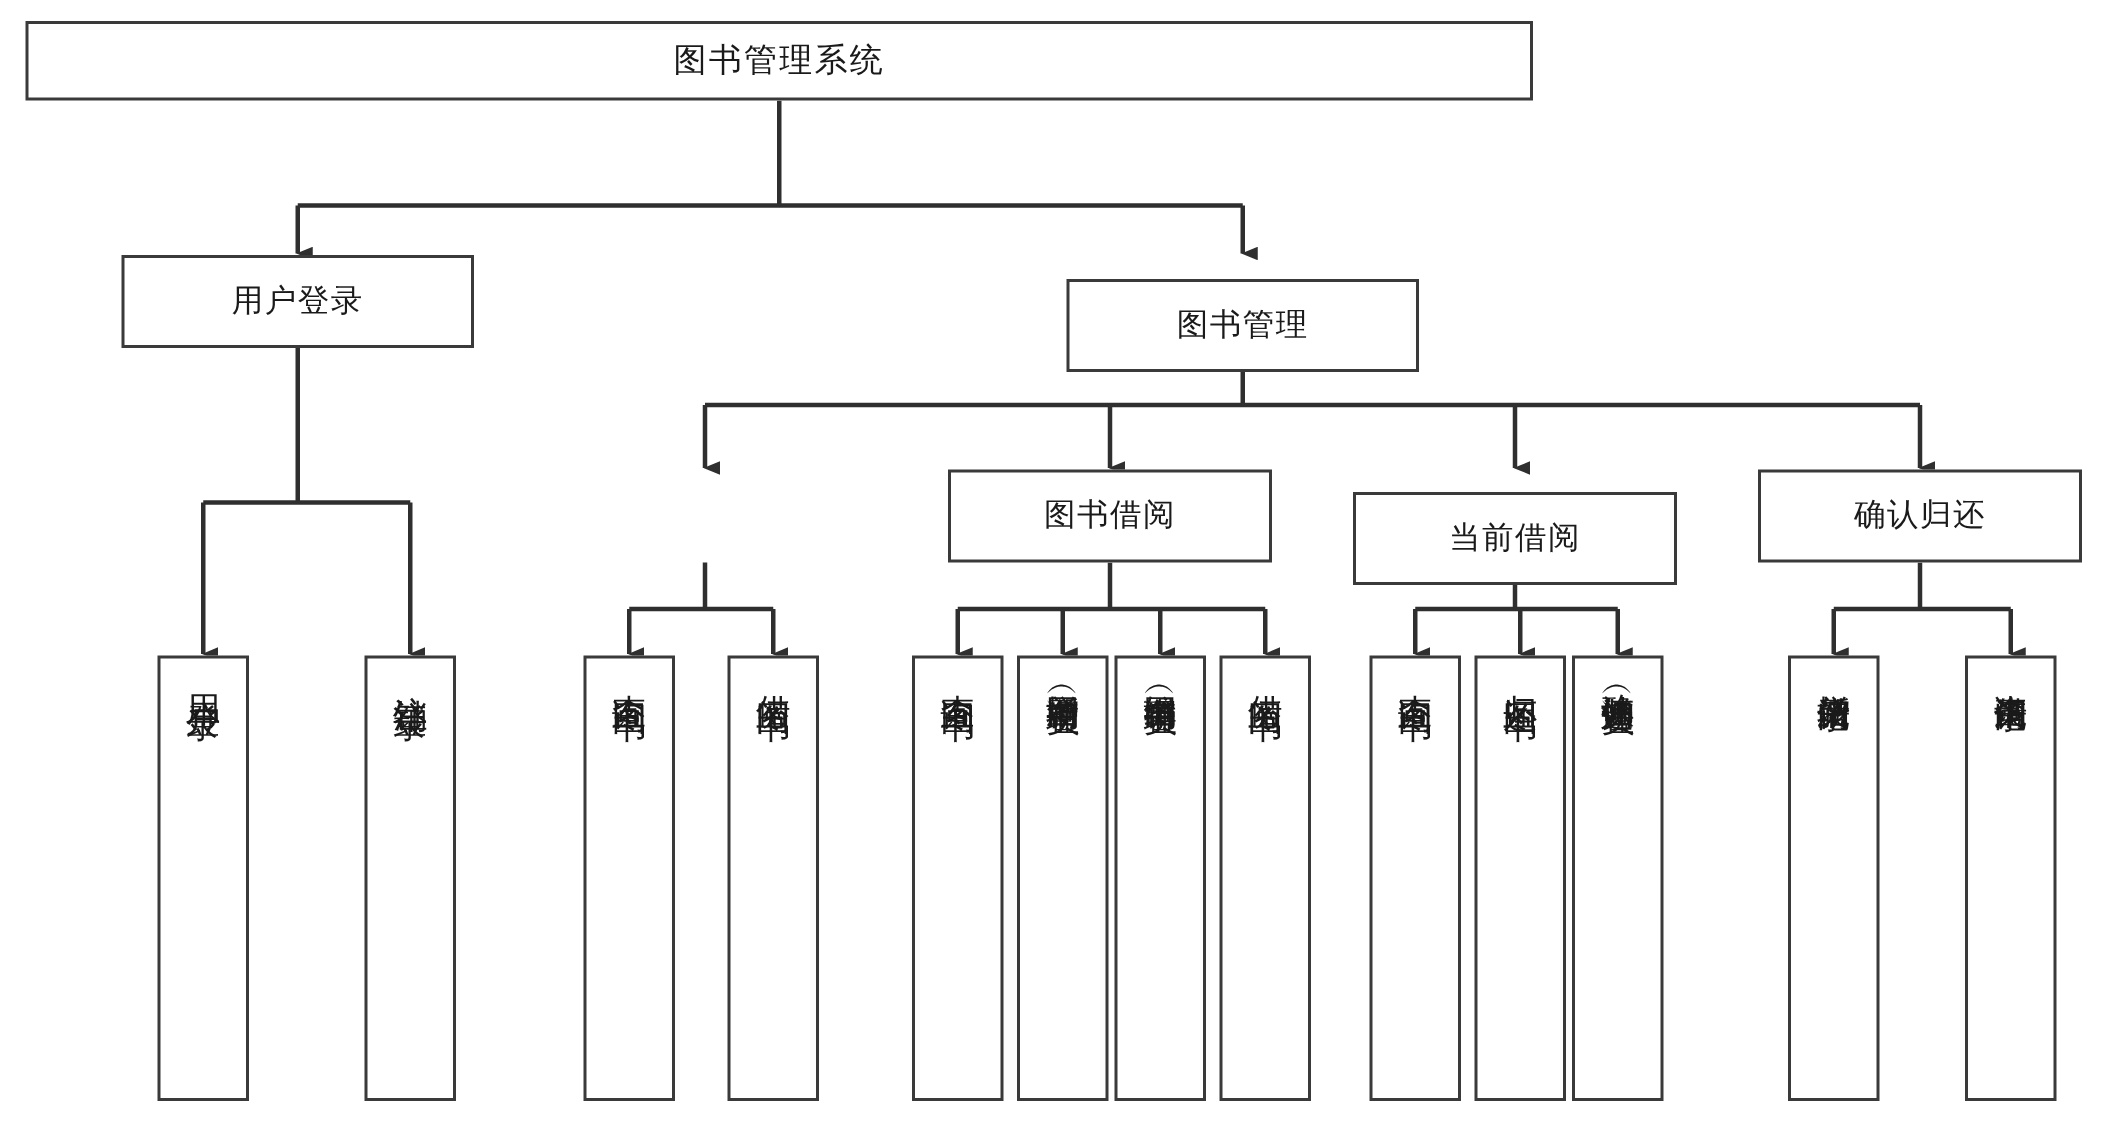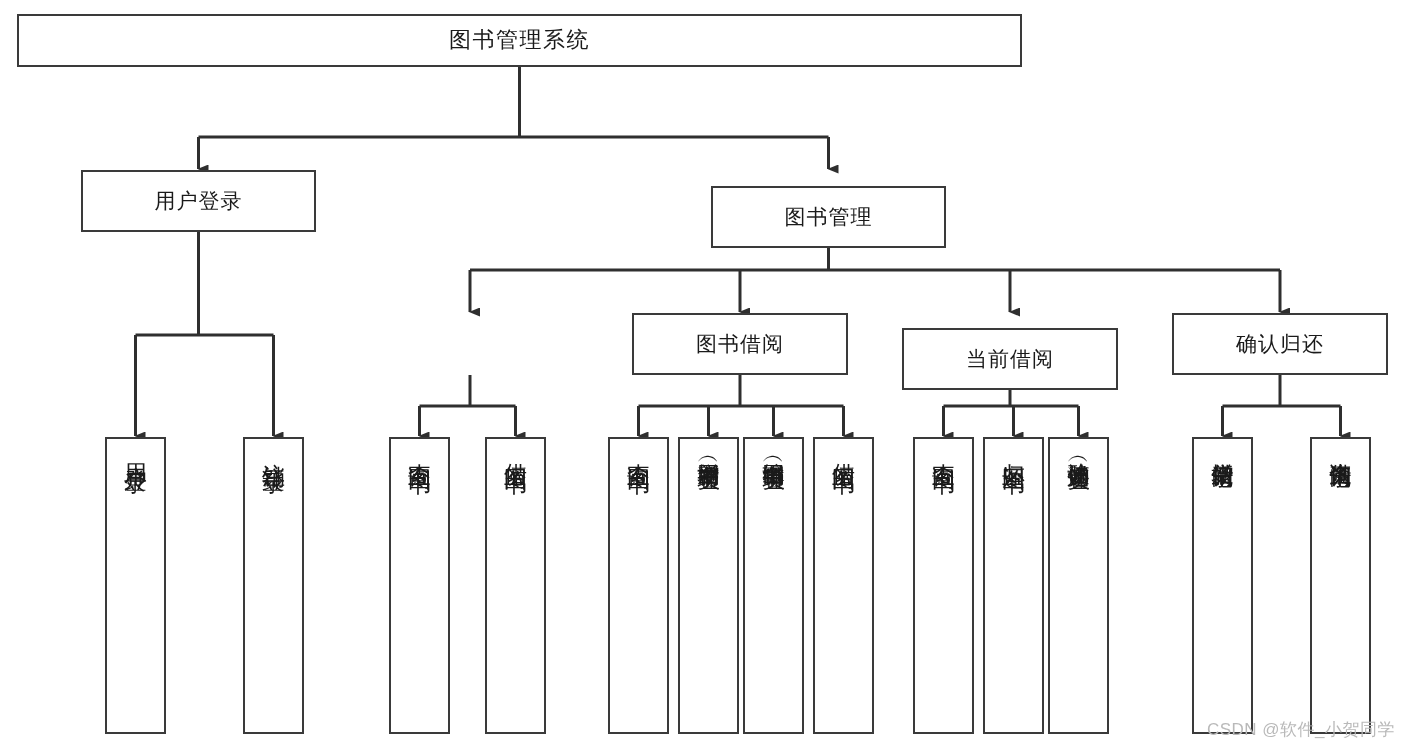--- a/index.html
+++ b/index.html
@@ -185,15 +185,14 @@
     <span class="node-label">确认归还（管理员）</span>
   </div>
 
   <div class="node vert tall-text" style="left: 1192px; top: 437px; width: 61px; height: 297px;">
     <span class="node-label">新增借阅记录</span>
   </div>
   <div class="node vert tall-text" style="left: 1310px; top: 437px; width: 61px; height: 297px;">
     <span class="node-label">查询借阅记录</span>
   </div>
 
-  <div id="watermark">CSDN @软件_小贺同学</div>
 
 </div>
 
 </body></html>

